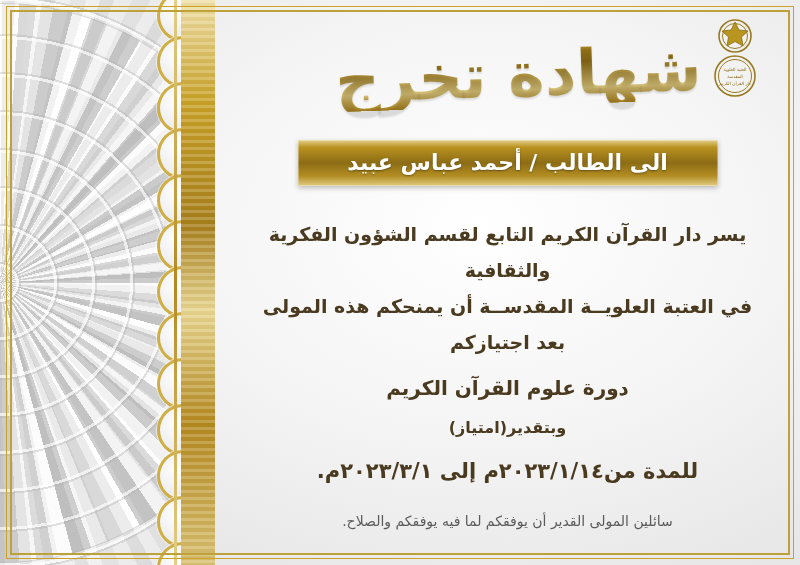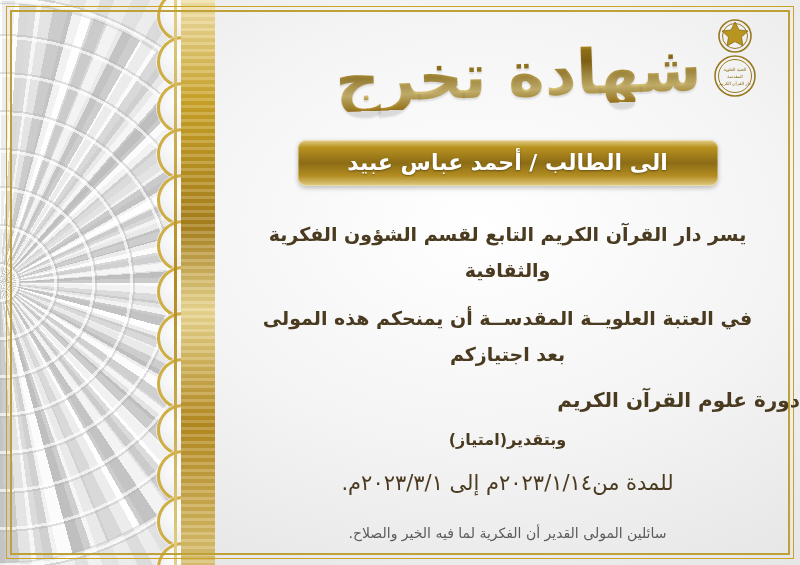--- a/index.html
+++ b/index.html
@@ -173,57 +173,56 @@
     color: transparent;
     text-shadow: 0 2px 2px rgba(0,0,0,0.12);
     transform: translateX(10px) rotate(-2deg);
   }
 
   .name-plate {
     margin: 34px auto 0;
     width: 420px;
     height: 46px;
     line-height: 46px;
-    border-radius: 8px;
+    border-radius: 0;
     background: linear-gradient(180deg, #e4d18c 0%, #b9921f 16%, #8c6c16 50%, #b38d22 78%, #e0cb84 100%);
     box-shadow: 0 2px 5px rgba(0,0,0,0.25), inset 0 0 0 1px rgba(255,255,255,0.35);
     color: #ffffff;
     font-size: 22px;
     font-weight: bold;
     text-shadow: 0 1px 2px rgba(0,0,0,0.35);
     white-space: nowrap;
   }
 
   .body-text {
     margin: 30px auto 0;
     width: 520px;
     color: #4a3a1f;
     font-size: 19px;
     font-weight: bold;
     line-height: 1.9;
   }
-  .body-text .line { display: block; margin-top: 12px; }
+  .body-text .line { display: block; }
 
   .course {
     margin-top: 16px;
     font-size: 20px;
     font-weight: bold;
     color: #4a3a1f;
-    text-align: right;
   }
   .grade {
     margin-top: 18px;
     font-size: 16px;
     font-weight: bold;
     color: #4a3a1f;
   }
   .period {
     margin-top: 22px;
     font-size: 21px;
-    font-weight: normal;
+    font-weight: bold;
     color: #4a3a1f;
   }
   .closing {
     margin-top: 30px;
     font-size: 14px;
     color: #5b5b5b;
     font-weight: normal;
   }
 </style>
 </head>
@@ -282,16 +281,16 @@
     <div class="name-plate">الى الطالب / أحمد عباس عبيد</div>
 
     <div class="body-text">
       <span class="line">يسر دار القرآن الكريم التابع لقسم الشؤون الفكرية والثقافية</span>
       <span class="line">في العتبة العلويــة المقدســة أن يمنحكم هذه المولى بعد اجتيازكم</span>
     </div>
 
     <div class="course">دورة علوم القرآن الكريم</div>
     <div class="grade">وبتقدير(امتياز)</div>
     <div class="period">للمدة من٢٠٢٣/١/١٤م إلى ٢٠٢٣/٣/١م.</div>
-    <div class="closing">سائلين المولى القدير أن الفكرية لما فيه الخير والصلاح.</div>
+    <div class="closing">سائلين المولى القدير أن يوفقكم لما فيه يوفقكم والصلاح.</div>
 
   </div>
 </div>
 
 </body></html>

